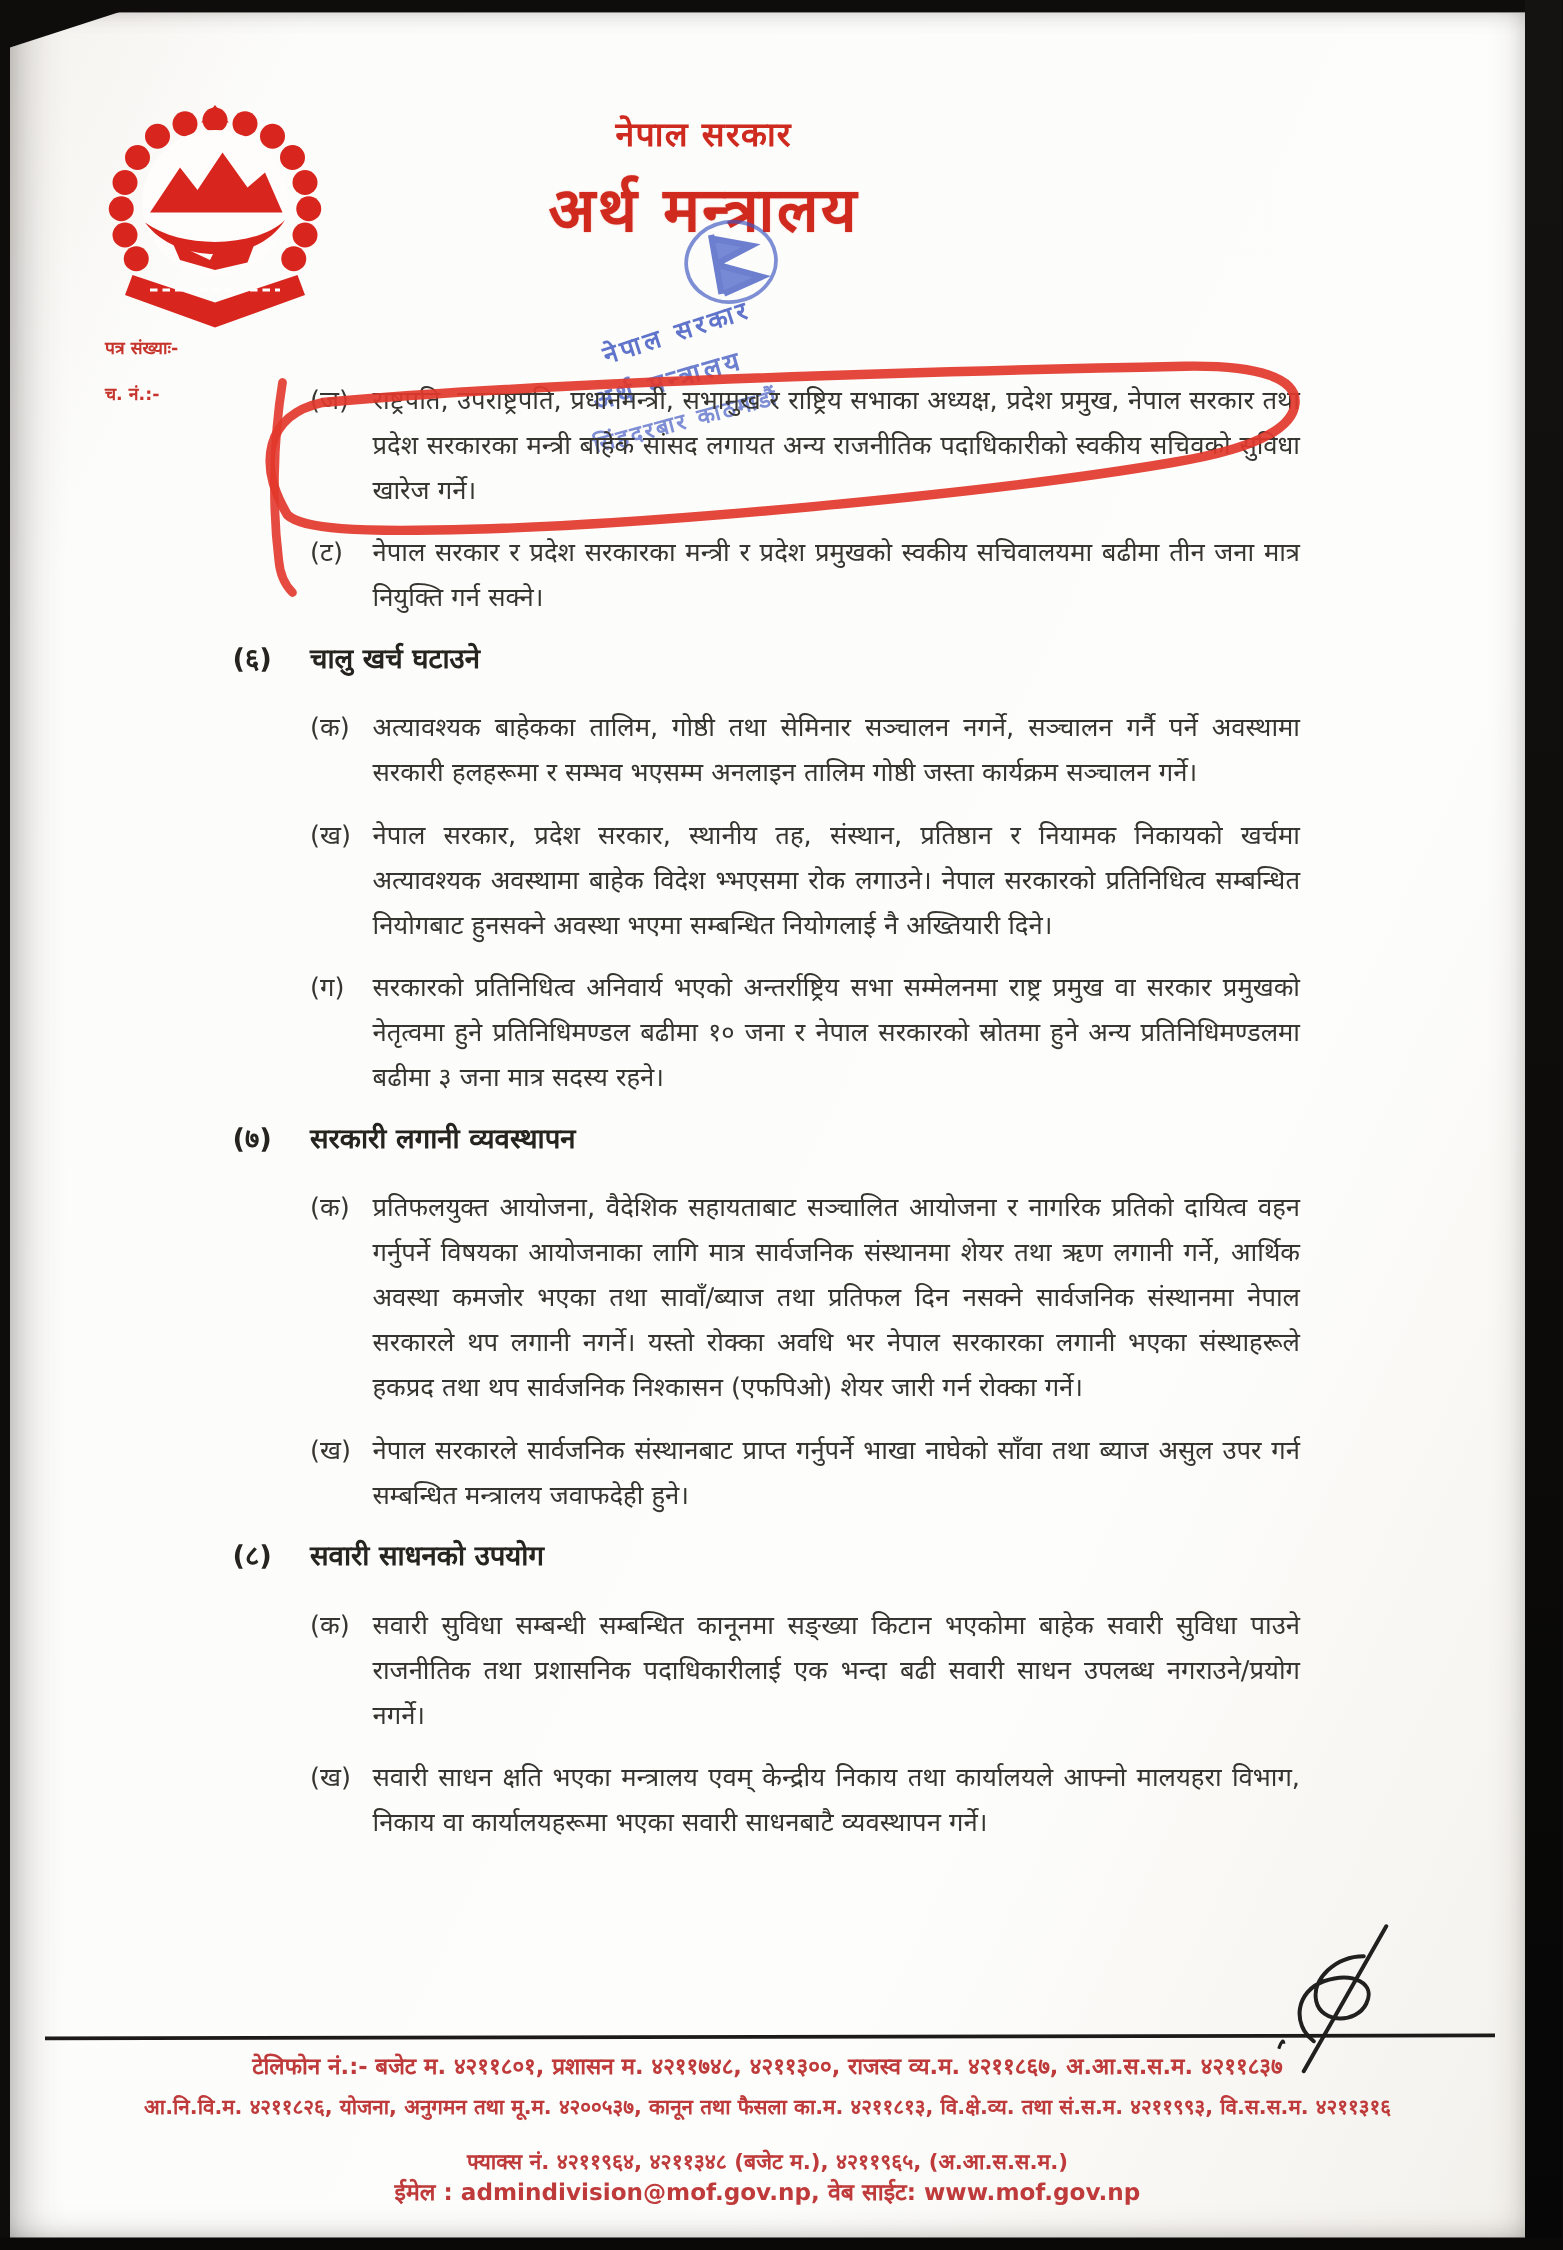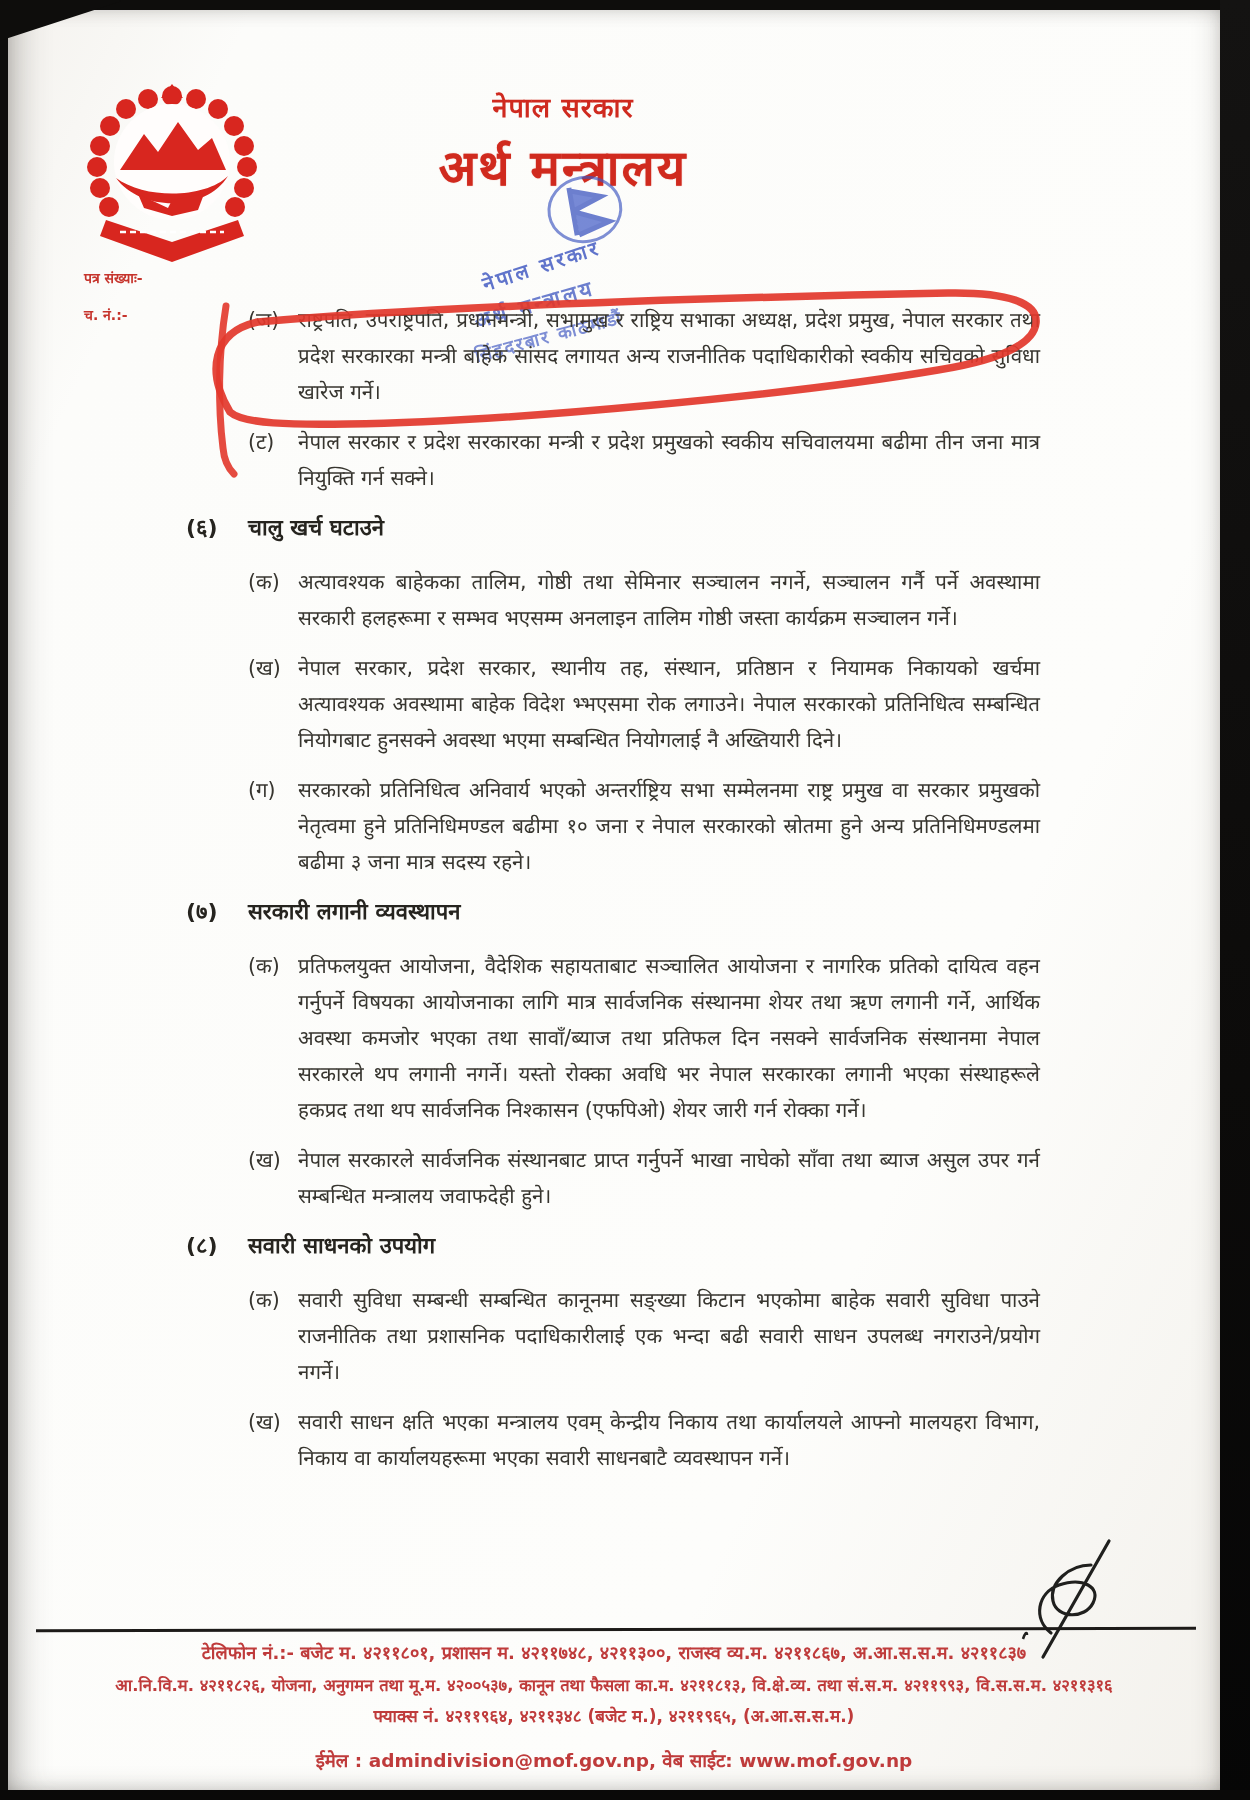--- a/index.html
+++ b/index.html
@@ -55,22 +55,22 @@
   .row .txt{flex:1;text-align:justify;}
   .sec{display:flex;margin:10px 0 18px 28px;font-weight:700;color:#26241f;font-size:22px;}
   .sec .lbl{flex:0 0 62px;}
   
   .circle-overlay{position:absolute;left:0;top:0;width:1212px;height:1782px;pointer-events:none;}
   .signature{position:absolute;left:1005px;top:1525px;width:140px;height:130px;}
   
   .footer-divider{position:absolute;left:28px;top:1618px;width:1160px;height:3px;background:#1d1b19;transform:rotate(-.12deg);}
   .footer{position:absolute;left:18px;top:1630px;width:1176px;text-align:center;color:#bf3b3b;font-weight:700;}
   .f1{font-size:18px;margin-bottom:9px;}
-  .f2{font-size:16.5px;margin-bottom:8px;}
-  .f3{font-size:17px;margin-bottom:20px;}
+  .f2{font-size:16.5px;margin-bottom:21px;}
+  .f3{font-size:17px;margin-bottom:0;}
   .f4{font-size:18.5px;}
 </style>
 </head>
 <body>
 
 <div class="paper">
 
   <div class="emblem">
     <svg width="172" height="190" viewBox="0 0 172 190">
       <g fill="#d8261f">

